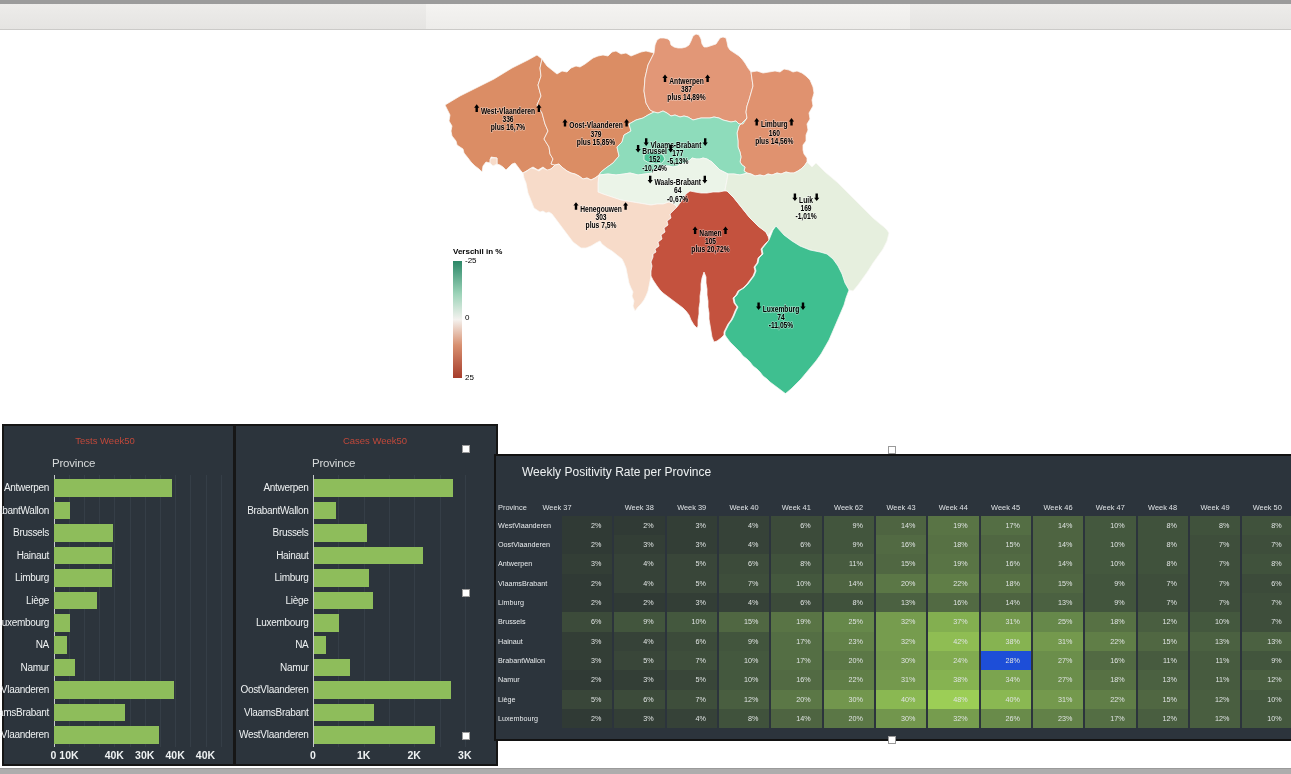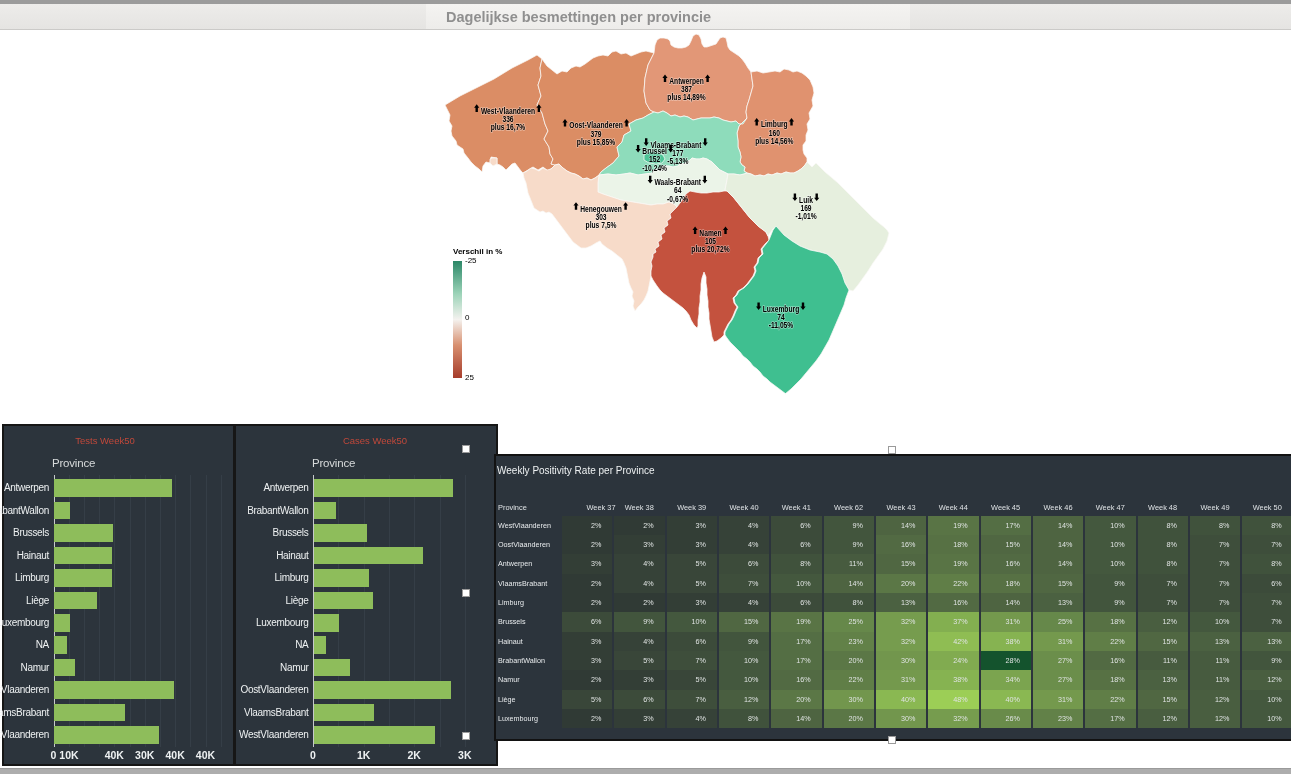--- a/index.html
+++ b/index.html
@@ -15,34 +15,33 @@
 #psep{left:233px;top:424px;width:3px;height:342px;background:#161616;}
 .ctitle{top:435px;height:12px;font-size:9.5px;color:#c0483a;text-align:center;width:160px;letter-spacing:0px;}
 .prov{top:457px;font-size:11.5px;color:#d7dadb;letter-spacing:-0.2px;}
 .axis{top:475px;width:1px;height:272px;background:#c6c9cb;}
 .grid{position:absolute;top:475px;width:1px;height:272px;background:#353e47;}
 .bar{position:absolute;height:17.5px;background:#8ebd5b;}
 .blab{position:absolute;height:17.5px;line-height:18.5px;font-size:10px;color:#eef1f2;text-align:right;letter-spacing:-0.3px;}
 .tick{position:absolute;top:749px;width:40px;text-align:center;font-size:10.5px;font-weight:bold;color:#eef1f2;}
 
 #tbl{left:493.5px;top:454px;width:797.5px;height:283px;background:#2c343c;border:2px solid #121212;border-right:none;}
-#ttitle{left:497px;top:465px;font-size:10px;color:#eef1f2;letter-spacing:0px;}
+#ttitle{left:497px;top:465px;font-size:12px;color:#eef1f2;letter-spacing:0px;padding-left:25px;}
 .thead{position:absolute;top:503px;height:10px;font-size:7.4px;color:#dfe3e5;text-align:center;}
 .trowlab{position:absolute;left:498px;height:19.33px;line-height:19.33px;font-size:7.2px;color:#e8ebed;}
 .tcell{position:absolute;width:50.3px;height:19.33px;line-height:19.93px;font-size:7.2px;color:#dfe3e2;text-align:right;padding-right:11px;box-sizing:border-box;}
 
 .handle{position:absolute;width:8px;height:8px;background:#fff;border:1px solid #9a9a9a;box-sizing:border-box;z-index:30;}
 #hscroll{left:0;top:768px;width:1291px;height:6px;background:#adadad;border-top:1px solid #9a9a9a;}
 </style></head>
 <body>
 <div id="stage">
 <div class="abs" id="topbar"></div>
 <div class="abs" id="strip"></div>
 <div class="abs" id="stripblock"></div>
-<div class="abs" id="stitle">Dagelijkse besmettingen per provincie</div>
 
 <svg class="abs" style="left:436px;top:33px" width="470" height="365" viewBox="436 33 470 365">
       <polygon points="445,105 460,96 476,88 494,79 512,68 528,60 537,55 542,59 540,68 541,76 538,85 541,96 537,105 542,113 545,124 548,131 544,139 549,147 550,154 553,159 551,164 555,165 552,168 548,171 543,167 538,170 533,167 528,170 523,173 521,171 518,167 515,163 512,164 509,167 506,170 503,167 500,165 497,164 497,158 491,157 490,163 486,162 483,166 482,172 479,169 475,166 471,162 468,158 464,153 463,149 457,145 456,141 452,136 451,131 452,126 449,121 450,115 448,111" fill="#db8d65" stroke="#faf8f6" stroke-width="0.75" stroke-linejoin="round"></polygon>
       <polygon points="492,158 497,158 497,164 493,166 490,163 490,159" fill="#f7dbc9" stroke="#faf8f6" stroke-width="0.75" stroke-linejoin="round"></polygon>
       <polygon points="542,59 547,66 552,70 557,74 562,71 567,72 571,68 576,66 580,67 585,64 589,61 593,58 598,56 603,55 608,56 612,52 616,51 621,54 626,53 631,56 636,54 641,52 646,51 654,53 648,65 645,78 644,91 646,103 650,110 654,112 648,115 643,118 636,120 629,124 631,131 624,135 622,142 617,147 619,156 613,163 606,168 601,172 599,175 595,178 591,180 587,178 583,179 579,176 575,174 571,173 567,171 563,168 559,164 555,165 551,164 553,159 550,154 549,147 544,139 548,131 545,124 542,113 537,105 541,96 538,85 541,76 540,68" fill="#db8d64" stroke="#faf8f6" stroke-width="0.75" stroke-linejoin="round"></polygon>
       <polygon points="654,53 655,45 657,40 660,38 664,38 668,39 670,41 671,45 674,47 678,48 682,48 686,47 689,45 691,41 693,36 696,34 699,35 701,39 702,44 704,47 707,47 710,46 713,45 716,44 718,41 720,38 723,37 726,38 727,42 728,47 730,50 733,52 736,54 739,56 742,59 745,63 748,68 751,72 752,79 753,86 751,93 749,100 747,106 746,112 747,118 743,124 739,124 736,121 731,122 727,121 723,120 719,118 714,117 710,118 705,118 701,118 697,119 693,120 688,117 684,116 680,117 675,115 671,116 667,113 663,111 658,113 654,112 650,110 646,103 644,91 645,78 648,65" fill="#e29777" stroke="#faf8f6" stroke-width="0.75" stroke-linejoin="round"></polygon>
       <polygon points="751,72 757,71 763,73 769,72 775,71 780,72 784,69 789,70 793,72 797,71 802,73 806,76 810,80 813,87 814,93 812,100 813,106 809,113 810,119 807,124 808,130 806,135 806,141 803,145 803,150 804,154 807,158 807,162 805,165 801,169 798,171 794,173 790,173 786,172 781,174 777,173 772,175 768,174 764,176 760,175 755,176 751,174 747,173 744,171 745,167 742,165 740,162 741,157 740,152 738,147 738,141 737,133 739,126 747,118 746,112 747,106 749,100 751,93 753,86 752,79" fill="#e0926f" stroke="#faf8f6" stroke-width="0.75" stroke-linejoin="round"></polygon>
       <polygon points="654,112 658,113 663,111 667,113 671,116 675,115 680,117 684,116 688,117 693,120 697,119 701,118 705,118 710,118 714,117 719,118 723,120 727,121 731,122 736,121 739,124 743,124 747,118 739,126 737,133 738,141 738,147 740,152 741,157 740,162 742,165 745,167 744,171 747,173 744,174 740,175 734,174 728,174 724,172 720,170 716,166 712,162 707,159 703,158 700,159 696,159 692,158 690,160 687,162 684,164 681,163 678,166 673,167 669,166 663,166 659,169 654,170 652,173 645,174 638,175 630,173 624,174 616,175 608,174 599,175 601,172 606,168 613,163 619,156 617,147 622,142 624,135 631,131 629,124 636,120 643,118 648,115" fill="#8edcbb" stroke="#faf8f6" stroke-width="0.75" stroke-linejoin="round"></polygon>
       <polygon points="644,155 650,151 657,152 663,155 665,159 662,163 656,164 649,163 644,160" fill="#4cc496" stroke="#faf8f6" stroke-width="0.75" stroke-linejoin="round"></polygon>
       <polygon points="599,175 608,174 616,175 624,174 630,173 638,175 645,174 652,173 654,170 659,169 663,166 669,166 673,167 678,166 681,163 684,164 687,162 690,160 692,158 696,159 700,159 703,158 707,159 712,162 716,166 720,170 724,172 728,174 727,180 726,185 725,190 727,191 724,191 719,192 713,192 707,193 701,193 695,192 690,191 686,194 683,199 680,203 677,207 674,204 669,202 663,204 657,204 651,205 645,204 639,203 633,202 627,201 621,200 615,198 609,196 603,194 598,192 598,183" fill="#ebf4e8" stroke="#faf8f6" stroke-width="0.75" stroke-linejoin="round"></polygon>
@@ -269,21 +268,21 @@
     <div class="bar" style="left:313.5px;top:726.2px;width:121.4px"></div>
     <div class="blab" style="top:726.2px;left:180px;width:128.5px">WestVlaanderen</div>
 <div class="tick" style="left:293.0px">0</div>
     <div class="tick" style="left:343.6px">1K</div>
     <div class="tick" style="left:394.2px">2K</div>
     <div class="tick" style="left:444.8px">3K</div>
 
 <div class="abs" id="tbl"></div>
 <div class="abs" id="ttitle">Weekly Positivity Rate per Province</div>
 <div class="thead" style="left:498px;text-align:left;width:60px">Province</div>
-    <div class="thead" style="left:576px;width:50px">Week 37</div>
+    <div class="thead" style="left:532px;width:50px">Week 37</div>
     <div class="thead" style="left:614.3px;width:50px">Week 38</div>
     <div class="thead" style="left:666.7px;width:50px">Week 39</div>
     <div class="thead" style="left:719.0px;width:50px">Week 40</div>
     <div class="thead" style="left:771.3px;width:50px">Week 41</div>
     <div class="thead" style="left:823.6px;width:50px">Week 62</div>
     <div class="thead" style="left:876.0px;width:50px">Week 43</div>
     <div class="thead" style="left:928.3px;width:50px">Week 44</div>
     <div class="thead" style="left:980.6px;width:50px">Week 45</div>
     <div class="thead" style="left:1033.0px;width:50px">Week 46</div>
     <div class="thead" style="left:1085.3px;width:50px">Week 47</div>
@@ -397,21 +396,21 @@
     <div class="tcell" style="left:1242.3px;top:631.6px;background:rgb(75,97,65)">13%</div>
     <div class="trowlab" style="top:650.9px">BrabantWallon</div>
     <div class="tcell" style="left:562.0px;top:650.9px;background:rgb(51,62,54)">3%</div>
     <div class="tcell" style="left:614.3px;top:650.9px;background:rgb(57,70,57)">5%</div>
     <div class="tcell" style="left:666.7px;top:650.9px;background:rgb(62,78,59)">7%</div>
     <div class="tcell" style="left:719.0px;top:650.9px;background:rgb(68,88,62)">10%</div>
     <div class="tcell" style="left:771.3px;top:650.9px;background:rgb(84,110,68)">17%</div>
     <div class="tcell" style="left:823.6px;top:650.9px;background:rgb(91,119,70)">20%</div>
     <div class="tcell" style="left:876.0px;top:650.9px;background:rgb(114,150,77)">30%</div>
     <div class="tcell" style="left:928.3px;top:650.9px;background:rgb(129,171,80)">24%</div>
-    <div class="tcell" style="left:980.6px;top:650.9px;background:#14532d">28%</div>
+    <div class="tcell" style="left:980.6px;top:650.9px;background:#1d4ed8">28%</div>
     <div class="tcell" style="left:1033.0px;top:650.9px;background:rgb(107,142,75)">27%</div>
     <div class="tcell" style="left:1085.3px;top:650.9px;background:rgb(82,106,67)">16%</div>
     <div class="tcell" style="left:1137.6px;top:650.9px;background:rgb(71,91,63)">11%</div>
     <div class="tcell" style="left:1190.0px;top:650.9px;background:rgb(71,91,63)">11%</div>
     <div class="tcell" style="left:1242.3px;top:650.9px;background:rgb(66,85,61)">9%</div>
     <div class="trowlab" style="top:670.2px">Namur</div>
     <div class="tcell" style="left:562.0px;top:670.2px;background:rgb(48,58,53)">2%</div>
     <div class="tcell" style="left:614.3px;top:670.2px;background:rgb(51,62,54)">3%</div>
     <div class="tcell" style="left:666.7px;top:670.2px;background:rgb(57,70,57)">5%</div>
     <div class="tcell" style="left:719.0px;top:670.2px;background:rgb(68,88,62)">10%</div>

